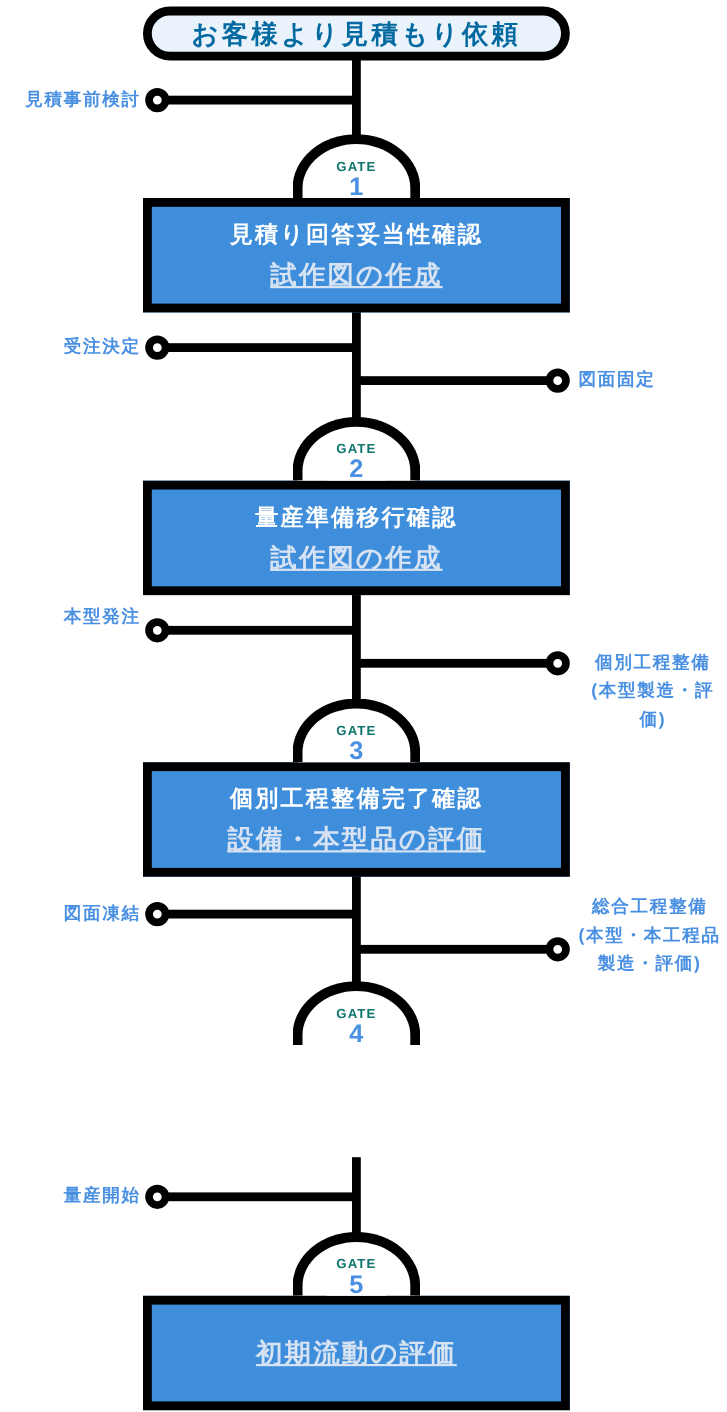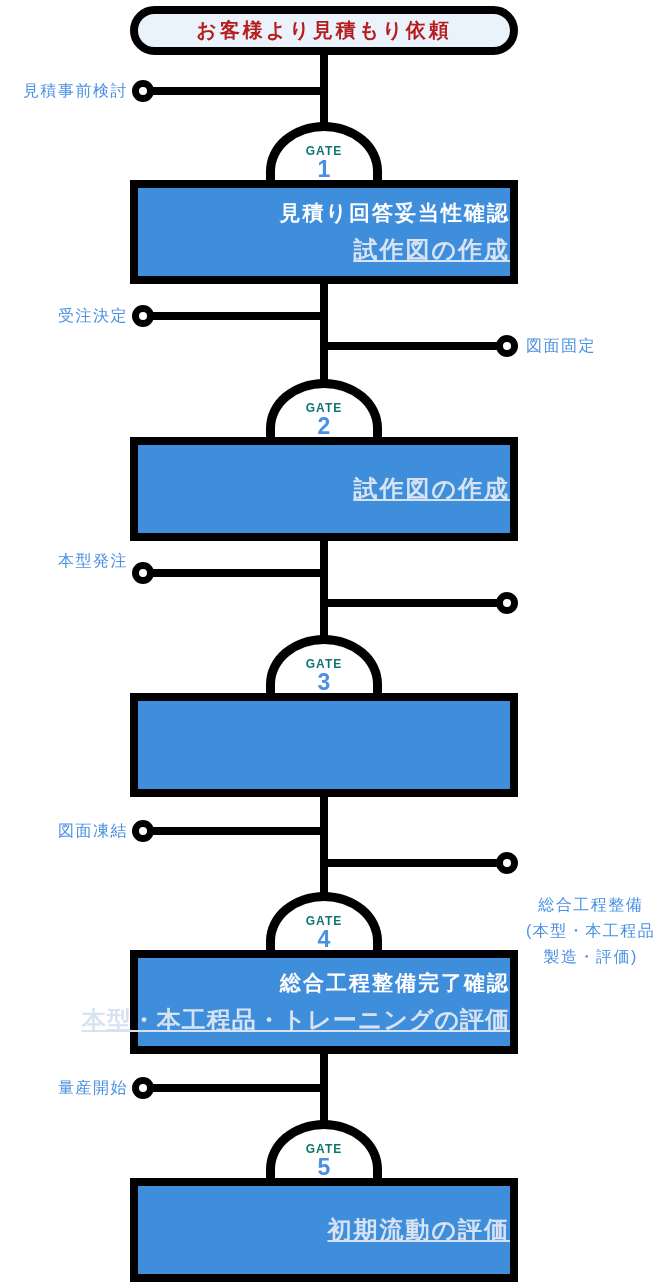--- a/index.html
+++ b/index.html
@@ -12,44 +12,44 @@
   .hline.left{left:143px;width:181px;}
   .hline.right{left:324px;width:183px;}
 
   
   .dot{position:absolute;width:22px;height:22px;box-sizing:border-box;
        border:7px solid #000;border-radius:50%;background:#fff;z-index:4;}
   .dot.left{left:132px;}
   .dot.right{left:496px;}
 
   
-  .milestone-label{position:absolute;color:#4a90e2;font-weight:normal;
+  .milestone-label{position:absolute;color:#4a90e2;font-weight:bold;
        font-size:16px;letter-spacing:1.5px;z-index:5;}
   .milestone-label.left{right:533px;text-align:right;height:22px;line-height:22px;white-space:nowrap;}
   .milestone-label.right{left:526px;text-align:center;line-height:26px;white-space:pre-line;}
 
   
   .pill{position:absolute;left:130px;top:6px;width:388px;height:49px;box-sizing:border-box;
         border:8px solid #000;border-radius:30px;background:#eaf3fb;
         display:flex;align-items:center;justify-content:center;z-index:2;}
-  .pill span{color:#b91c1c;font-size:20px;font-weight:bold;letter-spacing:3px;font-family:Liberation Mono, monospace;}
+  .pill span{color:#0369a1;font-size:24px;font-weight:bold;letter-spacing:3px;font-family:Liberation Mono, monospace;}
 
   
   .gate{position:absolute;left:266px;width:116px;height:58px;box-sizing:border-box;
         border:9px solid #000;border-bottom:none;
         border-radius:58px 58px 0 0 / 49px 49px 0 0;background:#fff;
         display:flex;flex-direction:column;align-items:center;justify-content:flex-end;
         z-index:3;}
   .gate-word{color:#0f766e;font-size:12px;font-weight:bold;letter-spacing:1px;line-height:13px;}
   .gate-num{color:#4a90e2;font-size:23px;font-weight:bold;line-height:22px;}
 
   
   .stage-box{position:absolute;left:130px;width:388px;height:104px;box-sizing:border-box;
         border:8px solid #000;background:#3f8edc;
-        display:flex;flex-direction:column;align-items:flex-end;justify-content:center;
+        display:flex;flex-direction:column;align-items:center;justify-content:center;
         gap:7px;z-index:2;}
   .stage-title{color:#ffffff;font-size:21px;font-weight:bold;letter-spacing:2px;white-space:nowrap;}
   .stage-subtitle{color:#d7e3f2;font-size:24px;font-weight:bold;letter-spacing:2px;white-space:nowrap;text-decoration:underline;}
 </style>
 </head>
 <body>
 
 <div class="canvas">
 
   <div class="vline" style="top:50px;height:76px"></div>
@@ -73,28 +73,30 @@
   <div class="hline right" style="top:342px"></div>
   <div class="dot right" style="top:335px"></div>
   <div class="milestone-label right" style="top:333px">図面固定</div>
 
   <div class="hline left" style="top:569px"></div>
   <div class="dot left" style="top:562px"></div>
   <div class="milestone-label left" style="top:550px">本型発注</div>
 
   <div class="hline right" style="top:599px"></div>
   <div class="dot right" style="top:592px"></div>
+  <div class="milestone-label right" style="top:590px">個別工程整備
+(本型製造・評価)</div>
 
   <div class="hline left" style="top:827px"></div>
   <div class="dot left" style="top:820px"></div>
   <div class="milestone-label left" style="top:820px">図面凍結</div>
 
   <div class="hline right" style="top:859px"></div>
   <div class="dot right" style="top:852px"></div>
-  <div class="milestone-label right" style="top:892px">総合工程整備
+  <div class="milestone-label right" style="top:812px">総合工程整備
 (本型・本工程品
 製造・評価)</div>
 
   <div class="hline left" style="top:1084px"></div>
   <div class="dot left" style="top:1077px"></div>
   <div class="milestone-label left" style="top:1077px">量産開始</div>
 
   <div class="gate" style="top:122px">
     <div class="gate-word">GATE</div>
     <div class="gate-num">1</div>
@@ -114,25 +116,24 @@
   <div class="gate" style="top:1120px">
     <div class="gate-word">GATE</div>
     <div class="gate-num">5</div>
   </div>
 
   <div class="stage-box" style="top:180px">
     <div class="stage-title">見積り回答妥当性確認</div>
     <div class="stage-subtitle">試作図の作成</div>
   </div>
   <div class="stage-box" style="top:437px">
+    <div class="stage-title">量産準備移行確認</div>
     <div class="stage-subtitle">試作図の作成</div>
   </div>
   <div class="stage-box" style="top:693px">
-  </div>
-  <div class="stage-box" style="top:950px">
-    <div class="stage-title">総合工程整備完了確認</div>
-    <div class="stage-subtitle" style="letter-spacing:1px">本型・本工程品・トレーニングの評価</div>
+    <div class="stage-title">個別工程整備完了確認</div>
+    <div class="stage-subtitle">設備・本型品の評価</div>
   </div>
   <div class="stage-box" style="top:1178px">
     <div class="stage-subtitle">初期流動の評価</div>
   </div>
 
 </div>
 
 </body></html>

